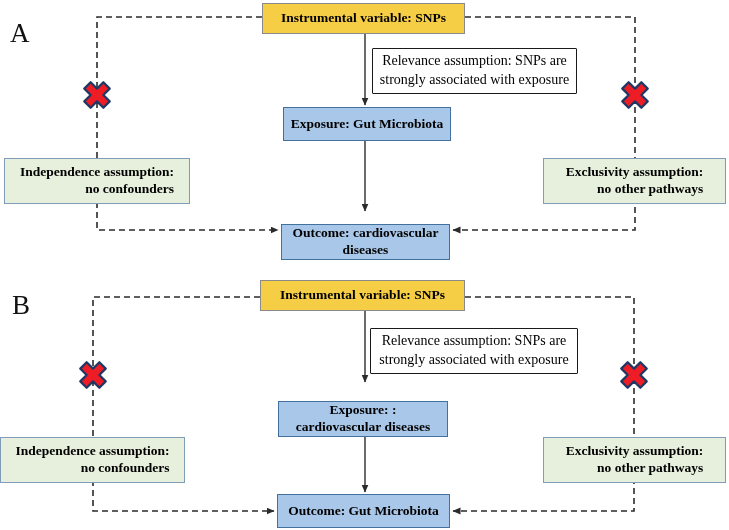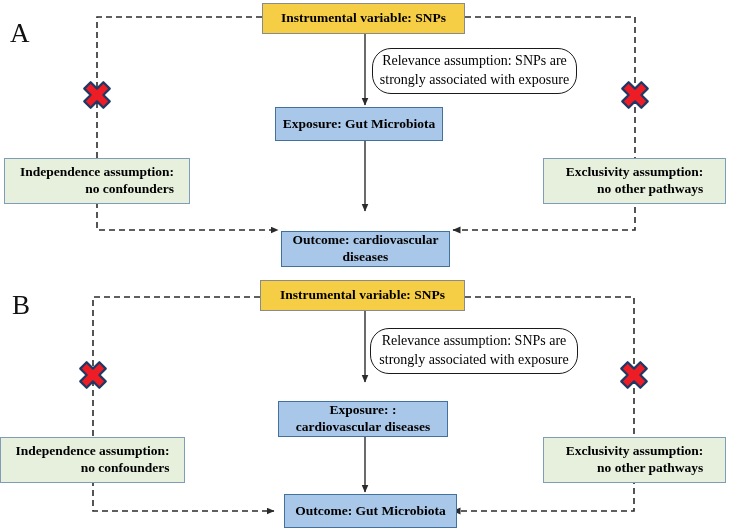--- a/index.html
+++ b/index.html
@@ -32,21 +32,21 @@
     position:absolute;display:flex;align-items:center;justify-content:center;
     text-align:center;box-sizing:border-box;
     font-weight:bold;font-size:13.5px;line-height:1.25;
   }
   .node .txt{white-space:pre-line;}
   .iv-box{background:var(--yellow_fill);border:1.4px solid var(--yellow_border);}
   .blue-box{background:var(--blue_fill);border:1.4px solid var(--blue_border);}
   .green-box{background:var(--green_fill);border:1.4px solid var(--green_border);text-align:right;}
   .note-box{
     background:var(--note_fill);border:1.5px solid var(--note_border);
-    border-radius:19px;font-weight:normal;font-size:14px;line-height:1.35;
+    border-radius:1px;font-weight:normal;font-size:14px;line-height:1.35;
   }
 </style>
 </head>
 <body>
 
 <div class="figure">
 
   <section class="panel" id="panel-a">
     <svg class="connectors" viewBox="0 0 729 265">
       <defs>
@@ -70,35 +70,35 @@
 
     <div class="node iv-box" style="left:262px;top:3px;width:203px;height:31px;">
       <span class="txt">Instrumental variable: SNPs</span>
     </div>
 
     <div class="node note-box" style="left:372px;top:48px;width:205px;height:46px;">
       <span class="txt">Relevance assumption: SNPs are
 strongly associated with exposure</span>
     </div>
 
-    <div class="node blue-box" style="left:275px;top:107px;width:168px;height:34px;">
+    <div class="node blue-box" style="left:283px;top:107px;width:168px;height:34px;">
       <span class="txt">Exposure: Gut Microbiota</span>
     </div>
 
     <div class="node green-box" style="left:4px;top:158px;width:186px;height:46px;">
       <span class="txt">Independence assumption:
 no confounders</span>
     </div>
 
     <div class="node green-box" style="left:543px;top:158px;width:183px;height:46px;">
       <span class="txt">Exclusivity assumption:
 no other pathways</span>
     </div>
 
-    <div class="node blue-box" style="left:281px;top:231px;width:169px;height:36px;">
+    <div class="node blue-box" style="left:281px;top:224px;width:169px;height:36px;">
       <span class="txt">Outcome: cardiovascular
 diseases</span>
     </div>
   </section>
 
   <section class="panel" id="panel-b">
     <svg class="connectors" viewBox="0 0 729 265">
       <path class="dashed" d="M260,32 H93 V246 H274" marker-end="url(#arrow)"></path>
       <path class="dashed" d="M465,32 H634 V246 H453" marker-end="url(#arrow)"></path>
       <path class="solid" d="M365,46 V117" marker-end="url(#arrow)"></path>
@@ -130,18 +130,18 @@
     <div class="node green-box" style="left:0px;top:172px;width:185px;height:46px;">
       <span class="txt">Independence assumption:
 no confounders</span>
     </div>
 
     <div class="node green-box" style="left:543px;top:172px;width:183px;height:46px;">
       <span class="txt">Exclusivity assumption:
 no other pathways</span>
     </div>
 
-    <div class="node blue-box" style="left:284px;top:229px;width:173px;height:34px;">
+    <div class="node blue-box" style="left:277px;top:229px;width:173px;height:34px;">
       <span class="txt">Outcome: Gut Microbiota</span>
     </div>
   </section>
 
 </div>
 
 </body></html>

